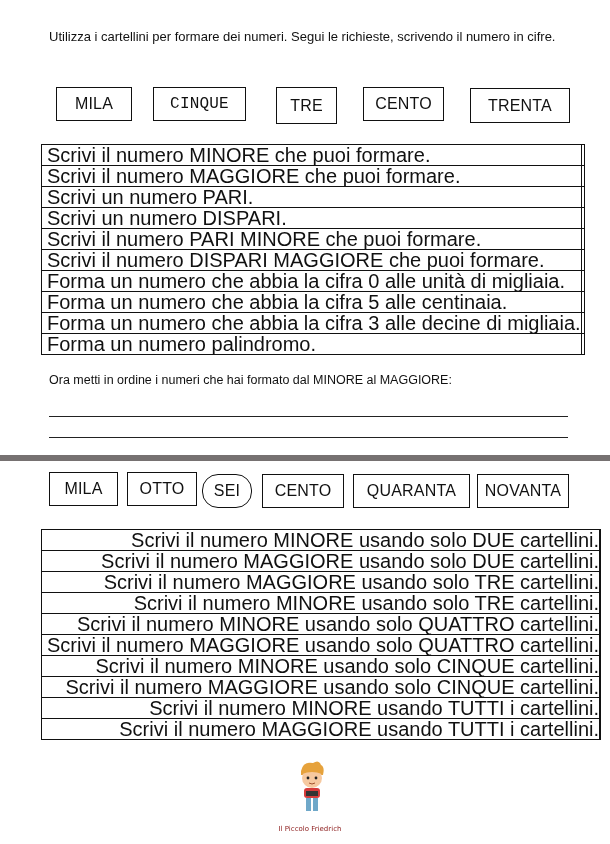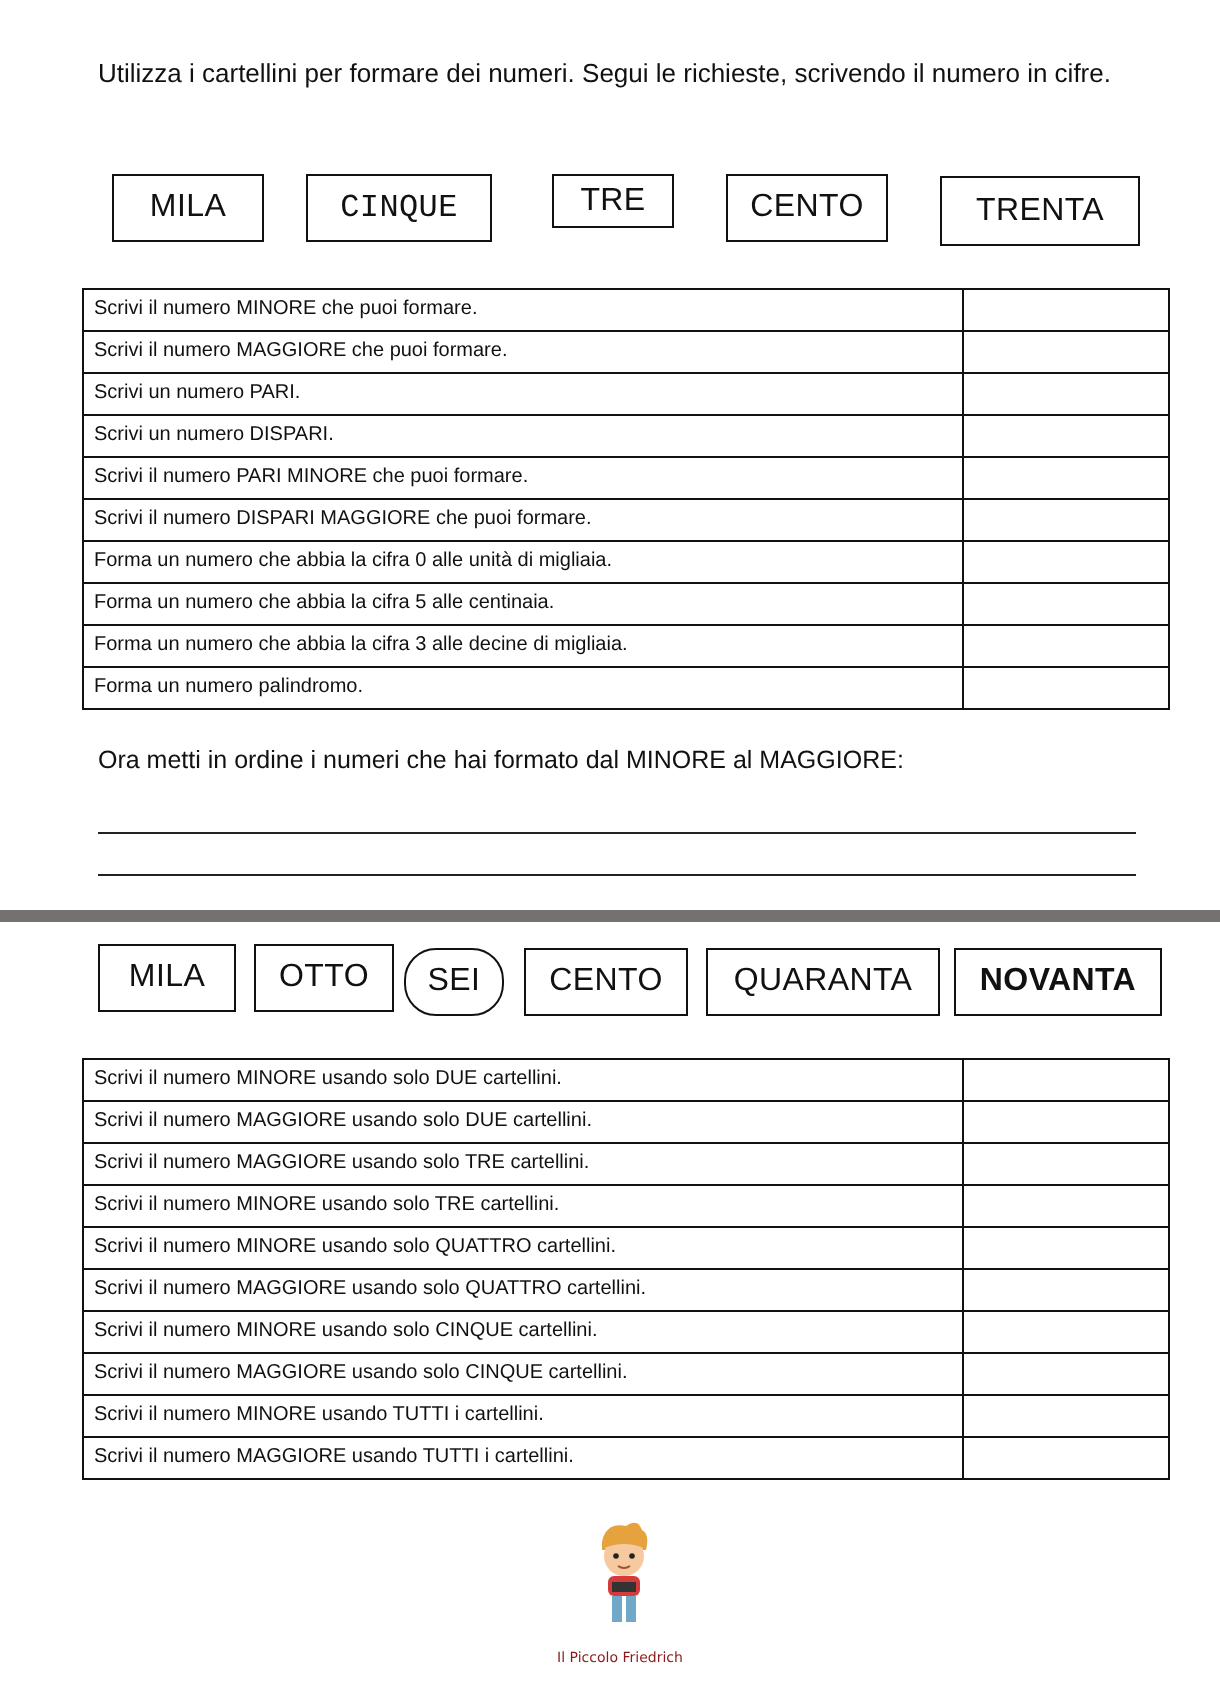--- a/index.html
+++ b/index.html
@@ -2,37 +2,37 @@
 <html><head>
 <meta charset="utf-8">
 <style>
   html, body { margin: 0; padding: 0; background: #ffffff; }
   body { width: 610px; height: 844px; position: relative; overflow: hidden;
          font-family: "Liberation Sans", "DejaVu Sans", sans-serif; color: #111; }
   .intro { position: absolute; left: 49px; top: 27px; width: 520px; font-size: 13px; line-height: 20px; }
   .card { position: absolute; border: 1.5px solid #111; box-sizing: border-box; display: flex;
           align-items: center; justify-content: center; font-size: 16px; letter-spacing: 0.2px; background: #fff; }
   table.tasks { position: absolute; left: 41px; border-collapse: collapse; width: 544px; }
-  table.tasks td { border: 1.5px solid #111; height: 20px; padding: 0 0 0 5px; font-size: 10px; line-height: 18px; white-space: nowrap; margin-top: 10px; }
+  table.tasks td { border: 1.5px solid #111; height: 20px; padding: 0 0 0 5px; font-size: 20px; line-height: 18px; white-space: nowrap; margin-top: 10px; }
   table.tasks td.answer { width: 102px; padding: 0; }
   .order-label { position: absolute; left: 49px; top: 373px; font-size: 12.5px; }
   .line { position: absolute; left: 49px; width: 519px; height: 0; border-top: 1px solid #222; }
   .sep { position: absolute; left: 0; top: 455px; width: 610px; height: 6px; background: #767171; }
   .logo { position: absolute; left: 277px; top: 757px; width: 70px; height: 64px; }
   .logo-text { position: absolute; left: 270px; top: 809px; width: 80px; text-align: center;
                font-size: 7px; color: #8b1a1a; font-family: "DejaVu Sans", sans-serif; margin-top: 16px; }
 </style>
 </head>
 <body>
 
 <div class="intro">Utilizza i cartellini per formare dei numeri. Segui le richieste, scrivendo il numero in cifre.</div>
 
 <div class="card" style="left:56px;top:87px;width:76px;height:34px;">MILA</div>
 <div class="card" style="left:153px;top:87px;width:93px;height:34px;font-family:Liberation Mono, monospace;">CINQUE</div>
-<div class="card" style="left:276px;top:87px;width:61px;height:27px;">TRE</div>
+<div class="card" style="left:276px;top:87px;width:61px;height:37px;">TRE</div>
 <div class="card" style="left:363px;top:87px;width:81px;height:34px;">CENTO</div>
 <div class="card" style="left:470px;top:88px;width:100px;height:35px;padding-top:1px;">TRENTA</div>
 
 <table class="tasks" style="top:144px;">
   <tbody>
     <tr>
         <td>Scrivi il numero MINORE che puoi formare.</td>
         <td class="answer"></td>
       </tr>
     <tr>
@@ -78,23 +78,23 @@
 <div class="line" style="top:416px;"></div>
 <div class="line" style="top:437px;"></div>
 
 <div class="sep"></div>
 
 <div class="card" style="left:49px;top:472px;width:69px;height:34px;">MILA</div>
 <div class="card" style="left:127px;top:472px;width:70px;height:34px;">OTTO</div>
 <div class="card" style="left:202px;top:474px;width:50px;height:34px;border-radius:16px;">SEI</div>
 <div class="card" style="left:262px;top:474px;width:82px;height:34px;">CENTO</div>
 <div class="card" style="left:353px;top:474px;width:117px;height:34px;">QUARANTA</div>
-<div class="card" style="left:477px;top:474px;width:104px;height:34px;font-weight:bold;">NOVANTA</div>
+<div class="card" style="left:477px;top:474px;width:92px;height:34px;">NOVANTA</div>
 
-<table class="tasks" style="top:529px;">
+<table class="tasks" style="top:529px;text-align:right;">
   <tbody>
     <tr>
         <td>Scrivi il numero MINORE usando solo DUE cartellini.</td>
         <td class="answer"></td>
       </tr>
     <tr>
         <td>Scrivi il numero MAGGIORE usando solo DUE cartellini.</td>
         <td class="answer"></td>
       </tr>
     <tr>

